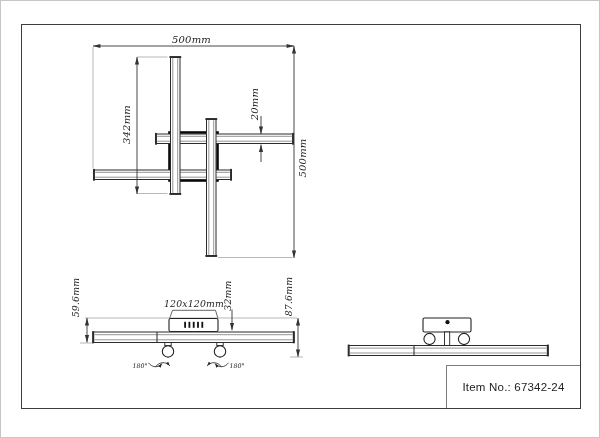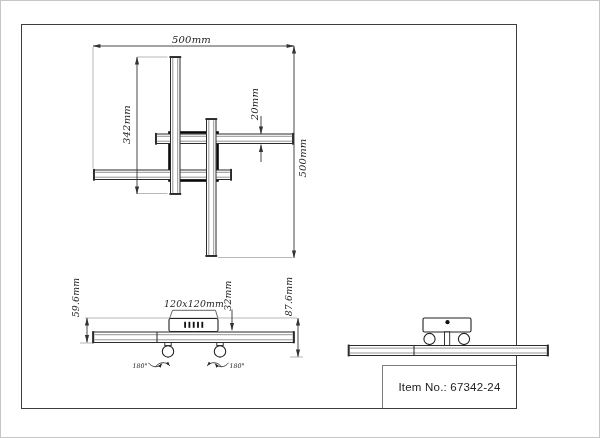--- a/index.html
+++ b/index.html
@@ -2,21 +2,21 @@
 <html><head>
 <meta charset="utf-8">
 <style>
   html,body{margin:0;padding:0;background:#fff;}
   #page{
     position:relative;width:600px;height:438px;background:#fff;
     box-sizing:border-box;border:1px solid #c6c6c6;overflow:hidden;
     font-family:"Liberation Sans",sans-serif;
   }
   #frame{
-    position:absolute;left:20px;top:23px;width:496px;height:385px;
+    position:absolute;left:20px;top:23px;width:560px;height:385px;
     box-sizing:border-box;border:1px solid #3d3d3d;background:#fff;
   }
   #itembox{
     position:absolute;right:0;bottom:0;width:134px;height:43px;
     box-sizing:border-box;border-top:1px solid #7d7d7d;border-left:1px solid #7d7d7d;
     display:flex;align-items:center;justify-content:center;
   }
   #itembox .lbl{
     font-family:"Liberation Sans",sans-serif;font-size:11.5px;color:#222;
     letter-spacing:0.2px;white-space:nowrap;

